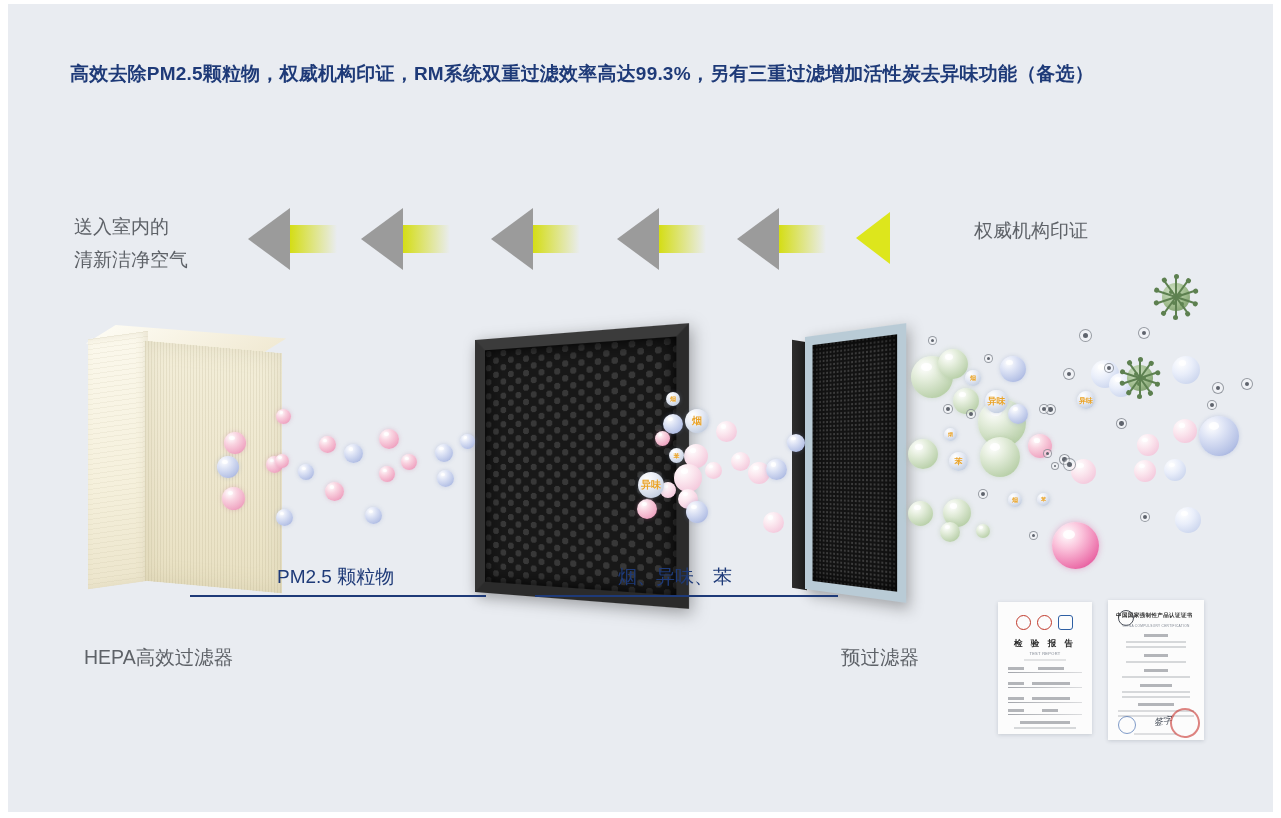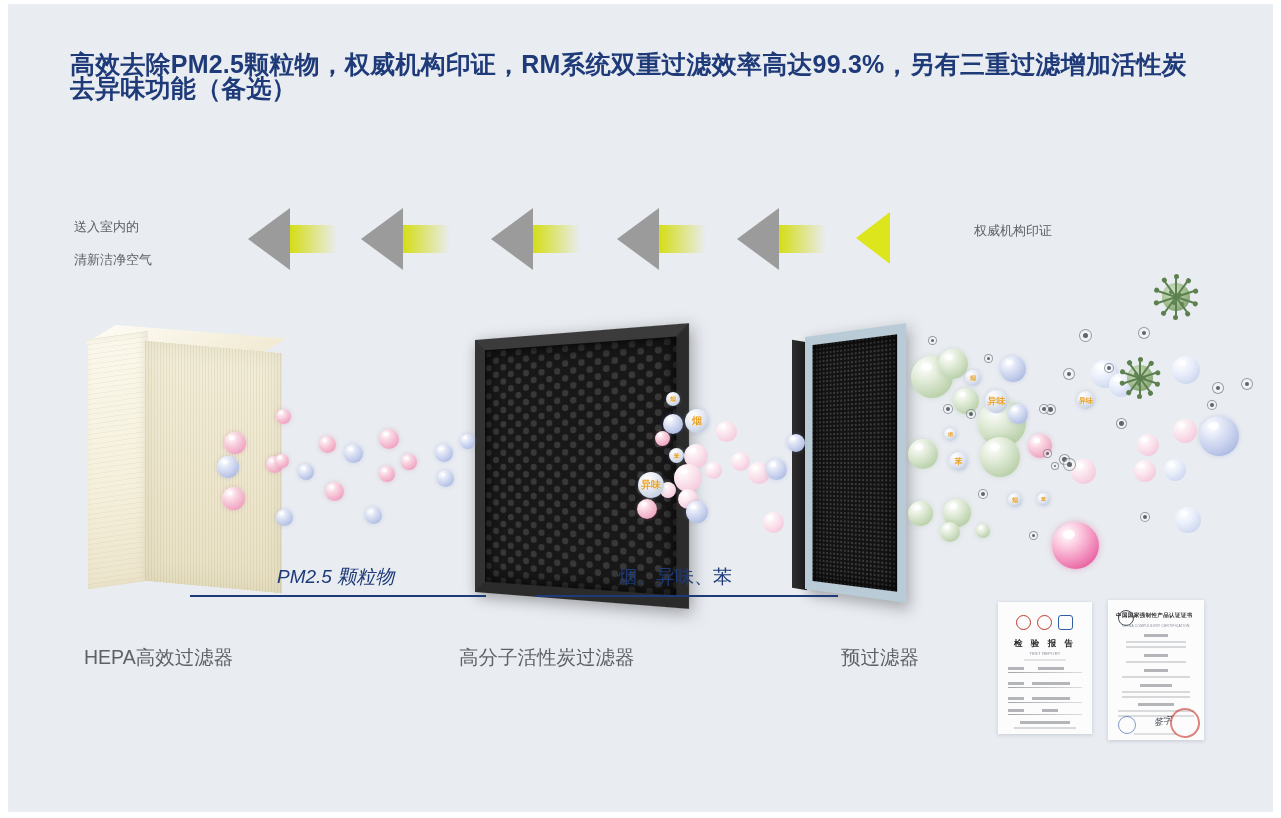--- a/index.html
+++ b/index.html
@@ -17,31 +17,31 @@
     background: #e9ecf1;
     overflow: hidden;
   }
 
   
   #title {
     position: absolute;
     left: 62px; top: 48px;
     width: 1140px;
     color: #1e3a78;
-    font-size: 25px;
-    line-height: 24px;
+    font-size: 19px;
+    line-height: 44px;
     font-weight: 600;
     letter-spacing: .2px;
   }
 
   
   .side-label {
     position: absolute;
     color: #5e6268;
-    font-size: 13px;
+    font-size: 19px;
     line-height: 33px;
     font-weight: 400;
     white-space: pre-line;
   }
   #label-clean { left: 66px; top: 206px; }
   #label-polluted { left: 966px; top: 210px; }
 
   
   #arrow-row { position: absolute; left: 0; top: 0; width: 100%; height: 100%; }
   .arrow { position: absolute; height: 62px; }
@@ -150,21 +150,21 @@
   .rule { position: absolute; height: 2px; background: #1e3a78; }
   #rule-1 { left: 182px; top: 591px; width: 296px; }
   #rule-2 { left: 527px; top: 591px; width: 303px; }
   .rule-label {
     position: absolute;
     color: #1e3a78;
     font-size: 19px;
     font-weight: 500;
     white-space: nowrap;
   }
-  #rule-label-1 { left: 269px; top: 560px; font-style: italic; }
+  #rule-label-1 { left: 269px; top: 560px; }
   #rule-label-2 { left: 610px; top: 560px; }
 
   .filter-caption {
     position: absolute;
     color: #5e6268;
     font-size: 19.5px;
     white-space: nowrap;
   }
   #cap-1 { left: 76px; top: 640px; }
   #cap-2 { left: 451px; top: 640px; }
@@ -477,21 +477,20 @@
     <div class="dot" style="left:56%; top:44%"></div>
     <div class="dot" style="left:42%; top:60%"></div>
   </div>
 
   <div id="rule-1" class="rule"></div>
   <div id="rule-2" class="rule"></div>
   <div id="rule-label-1" class="rule-label">PM2.5 颗粒物</div>
   <div id="rule-label-2" class="rule-label">烟、异味、苯</div>
 
   <div id="cap-1" class="filter-caption">HEPA高效过滤器</div>
-  <div id="cap-2" class="filter-caption">高分子活性炭过滤器</div>
   <div id="cap-3" class="filter-caption">预过滤器</div>
 
   <div id="cert-1" class="cert">
     <div class="logos" style="left:18px; top:13px;">
       <div class="logo"></div>
       <div class="logo"></div>
       <div class="logo blue"></div>
     </div>
     <div class="ctitle" style="top:36px;">检 验 报 告</div>
     <div class="csub" style="top:49px;">TEST REPORT</div>

